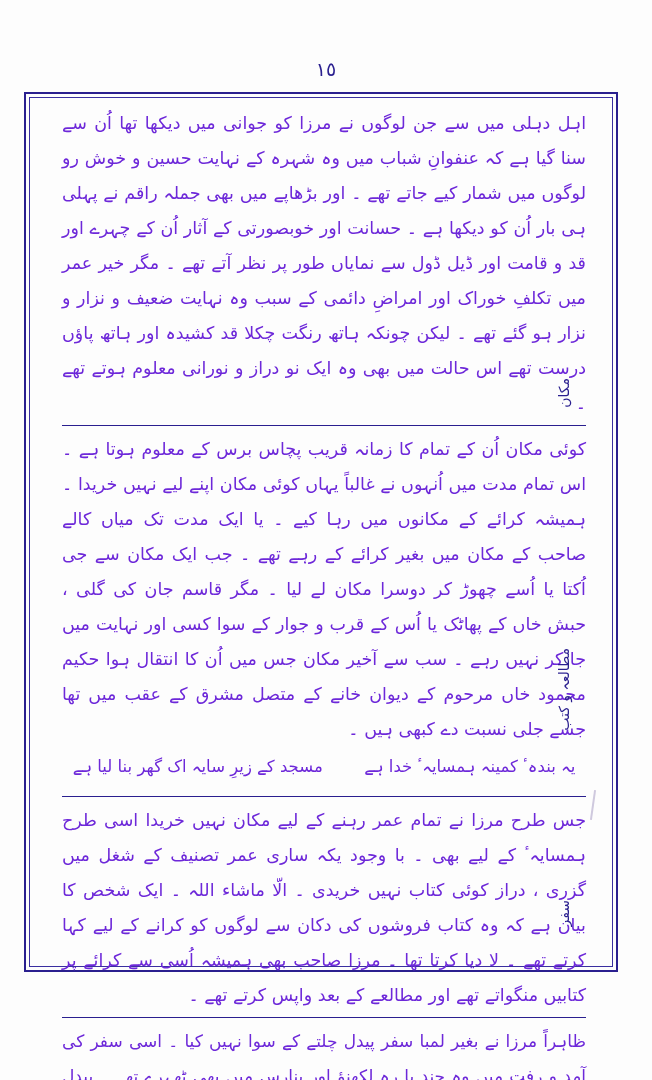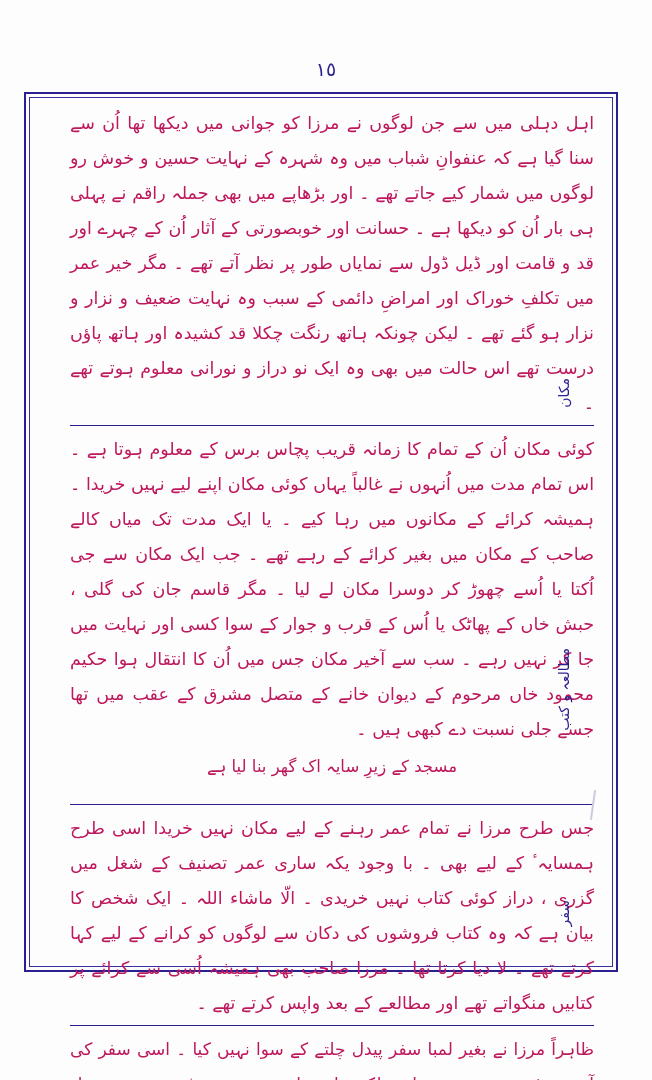--- a/index.html
+++ b/index.html
@@ -47,26 +47,26 @@
     left: 3px;
     right: 3px;
     bottom: 3px;
     border: 1px solid #3a2fa0;
     pointer-events: none;
   }
   
   .body-text {
     position: absolute;
     top: 96px;
-    left: 56px;
+    left: 48px;
     width: 552px;
     height: 872px;
     direction: rtl;
     text-align: justify;
-    color: #be185d;
+    color: #6d28d9;
     font-size: 17.5px;
     line-height: 35px;
     font-family: "DejaVu Sans", sans-serif;
     padding: 10px 14px;
     box-sizing: border-box;
   }
   .para {
     margin: 0 0 2px 0;
     text-align: justify;
     text-align-last: right;
@@ -74,21 +74,21 @@
   .rule {
     border: 0;
     border-top: 1.6px solid #2a1f8f;
     margin: 4px 0 6px 0;
   }
   .couplet {
     display: flex;
     flex-direction: row-reverse;
     justify-content: space-around;
     gap: 20px;
-    margin: 2px 0 20px 0;
+    margin: 2px 0 12px 0;
   }
   .couplet .hemistich {
     white-space: nowrap;
     font-size: 16.5px;
   }
   
   .margin-note {
     position: absolute;
     color: #2a1f8f;
     font-size: 14px;
@@ -144,20 +144,21 @@
       <span>کوئی مکان اُن کے تمام کا زمانہ قریب پچاس برس کے معلوم ہوتا ہے ۔ اس تمام مدت میں اُنہوں نے</span>
       <span>غالباً یہاں کوئی مکان اپنے لیے نہیں خریدا ۔ ہمیشہ کرائے کے مکانوں میں رہا کیے ۔ یا ایک مدت</span>
       <span>تک میاں کالے صاحب کے مکان میں بغیر کرائے کے رہے تھے ۔ جب ایک مکان سے جی اُکتا یا</span>
       <span>اُسے چھوڑ کر دوسرا مکان لے لیا ۔ مگر قاسم جان کی گلی ، حبش خاں کے پھاٹک یا اُس کے قرب و جوار</span>
       <span>کے سوا کسی اور نہایت میں جا کر نہیں رہے ۔ سب سے آخیر مکان جس میں اُن کا انتقال ہوا حکیم</span>
       <span>محمود خاں مرحوم کے دیوان خانے کے متصل مشرق کے عقب میں تھا جسے جلی نسبت دے کبھی ہیں ۔</span>
     </p>
 
     <div class="couplet">
       <span class="hemistich">مسجد کے زیرِ سایہ اک گھر بنا لیا ہے</span>
+      <span class="hemistich">یہ بندہٴ کمینہ ہمسایہٴ خدا ہے</span>
     </div>
 
     <hr class="rule">
 
     <p class="para">
       <span>جس طرح مرزا نے تمام عمر رہنے کے لیے مکان نہیں خریدا اسی طرح ہمسایہٴ کے لیے بھی ۔ با وجود یکہ</span>
       <span>ساری عمر تصنیف کے شغل میں گزری ، دراز کوئی کتاب نہیں خریدی ۔ الّا ماشاء اللہ ۔ ایک شخص کا</span>
       <span>بیان ہے کہ وہ کتاب فروشوں کی دکان سے لوگوں کو کرانے کے لیے کہا کرتے تھے ۔ لا دیا کرتا تھا ۔ مرزا صاحب</span>
       <span>بھی ہمیشہ اُسی سے کرائے پر کتابیں منگواتے تھے اور مطالعے کے بعد واپس کرتے تھے ۔</span>
     </p>

